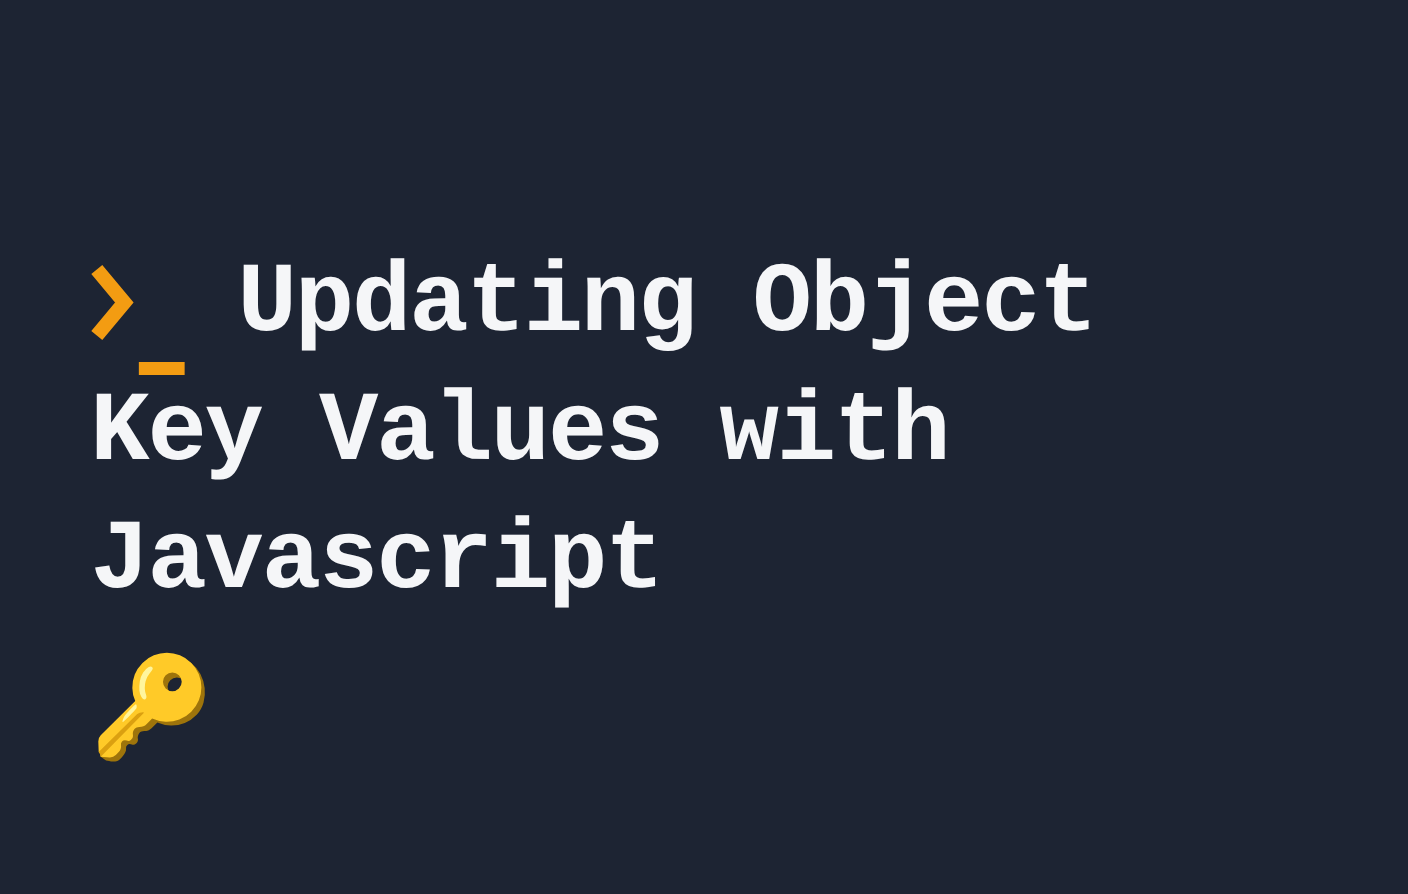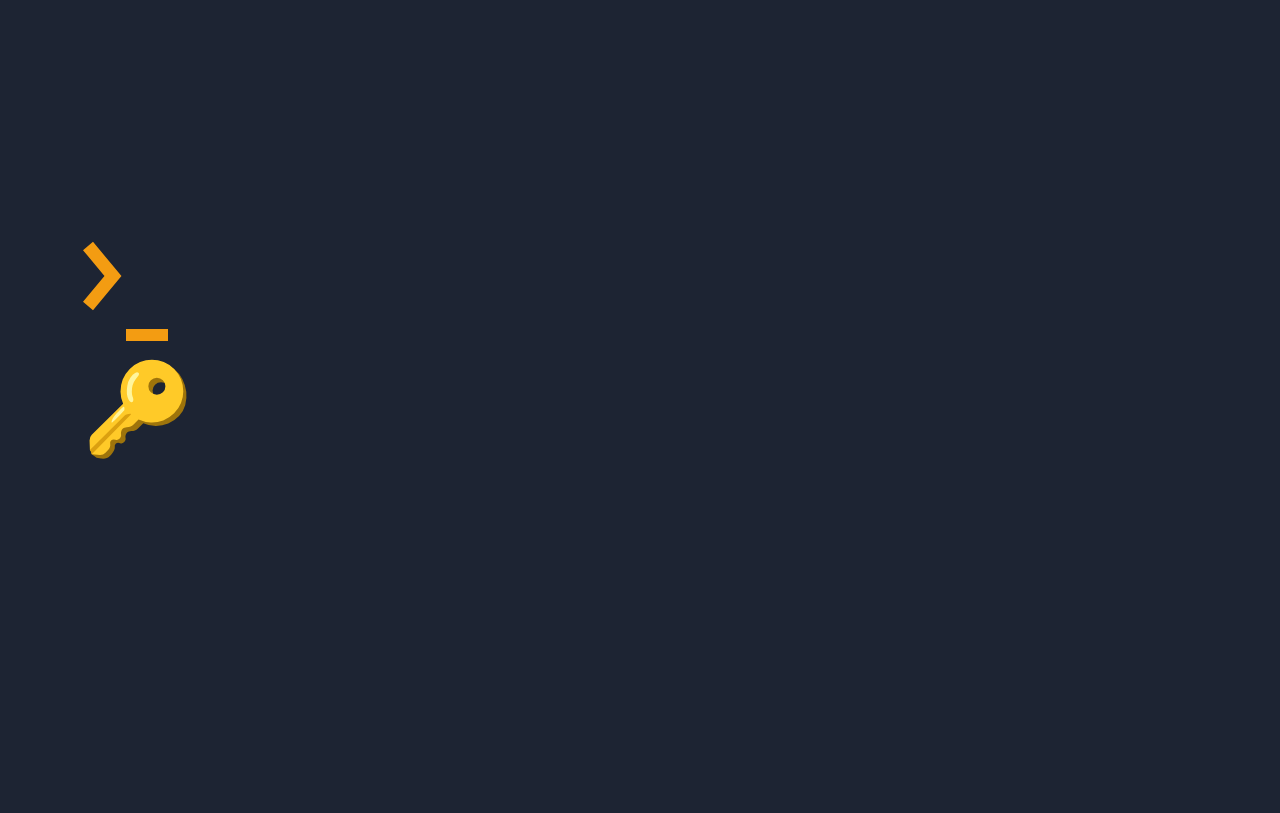--- a/index.html
+++ b/index.html
@@ -65,16 +65,16 @@
 <body>
 
 <div class="content-container">
   <div class="title-wrapper">
     <span class="prompt-group">
       <svg class="prompt-chevron-svg" viewBox="0 0 40 70">
         <path d="M 5 5 L 30 35 L 5 65" stroke="#f39c12" stroke-width="13" fill="none" stroke-linecap="butt" stroke-linejoin="miter"></path>
       </svg><svg class="prompt-underscore-svg" viewBox="0 0 42 12" style="margin-bottom:-6px;">
         <rect x="0" y="0" width="42" height="12" fill="#f39c12"></rect>
       </svg>
-    </span>
+    </span><span>Updating Object Key Values with Javascript</span>
   </div>
   <div class="key-emoji">🔑</div>
 </div>
 
 </body></html>

